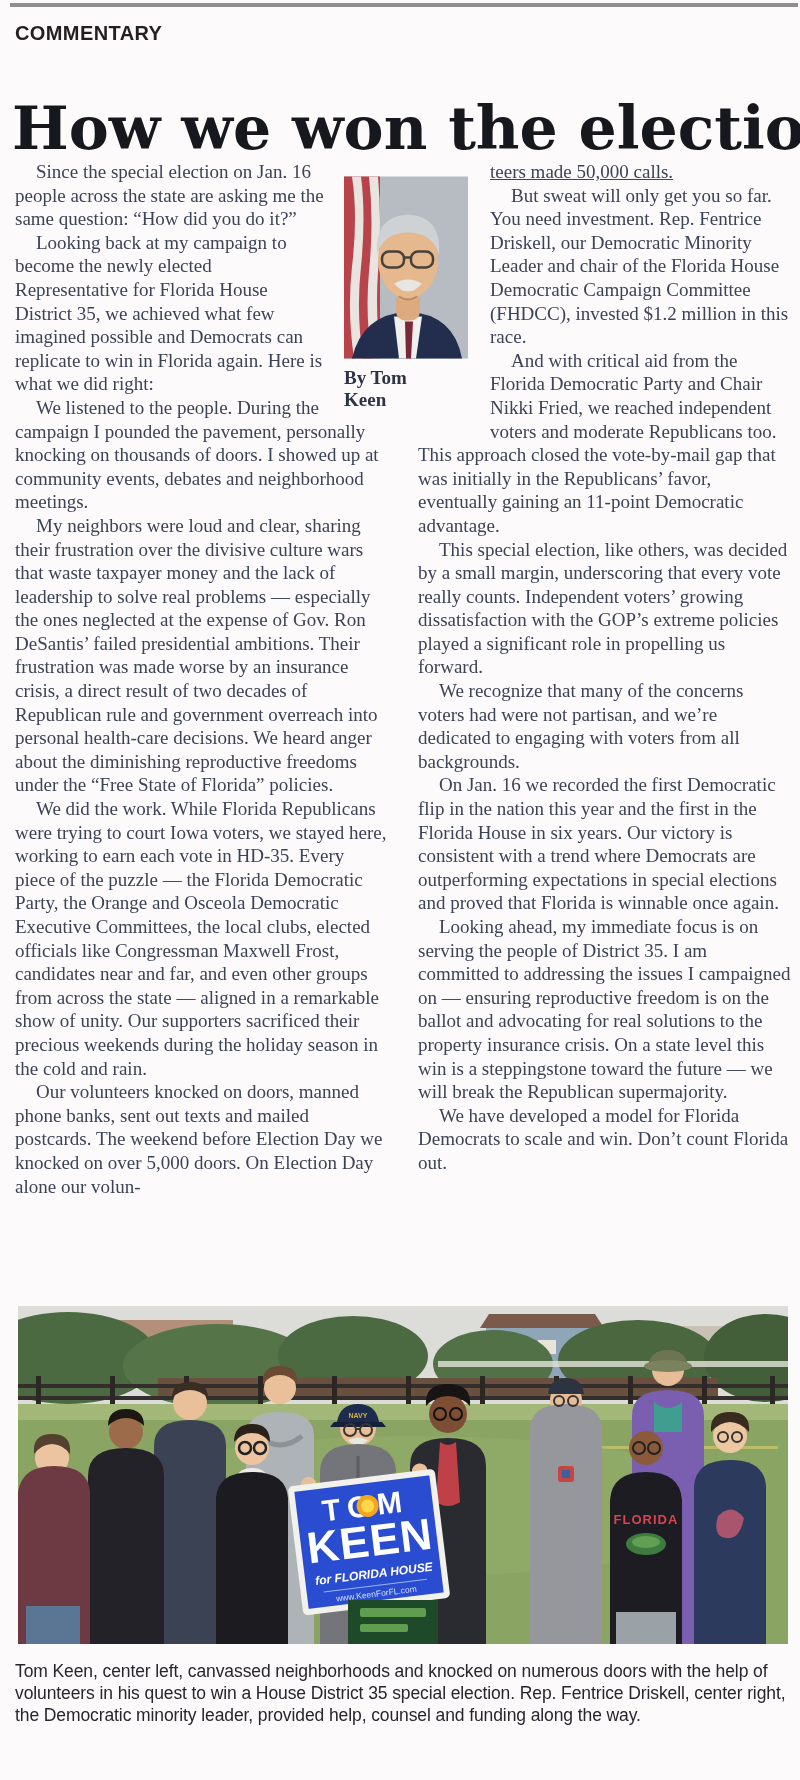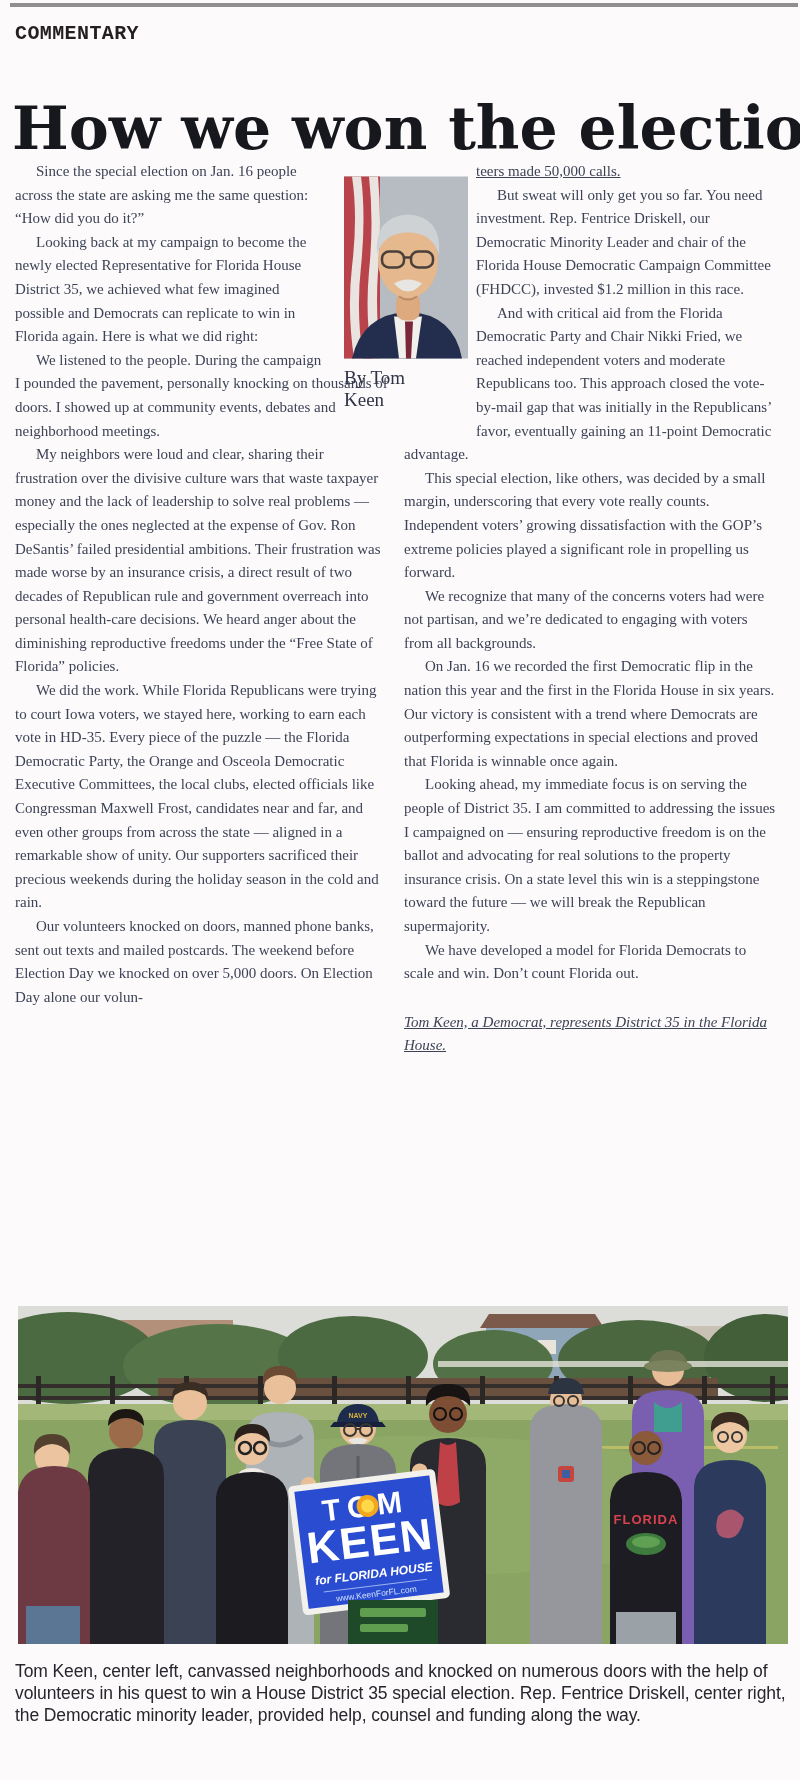--- a/index.html
+++ b/index.html
@@ -4,45 +4,45 @@
 <style>
   html,body { margin:0; padding:0; background:#e9e7e4; }
   .page {
     position:relative; width:800px; height:1780px; margin:0 auto;
     background:#fcfafa; overflow:hidden;
     font-family:"Liberation Serif", serif;
   }
   .top-rule { position:absolute; top:3px; left:10px; width:788px; height:4px; background:#8f8f8f; }
   .kicker {
     position:absolute; top:22px; left:15px;
-    font-family:Liberation Mono, monospace; font-weight:bold;
+    font-family:Liberation Sans, sans-serif; font-weight:bold;
     font-size:20px; letter-spacing:0.4px; color:#241e20;
   }
   .headline {
     position:absolute; top:56px; left:12px; width:786px;
     font-family:"DejaVu Serif", serif; font-size:60px; line-height:64px;
     color:#17181d; white-space:nowrap; letter-spacing:0px;
   }
   .article {
     position:absolute; top:160px; left:15px; width:777px;
-    display:flex; gap:15px;
-    font-size:15px; line-height:23.6px; color:#3d4357;
+    display:flex; gap:29px;
+    font-size:19px; line-height:23.6px; color:#3d4357;
   }
   .col { width:374px; }
   .col p { margin:0; text-indent:21px; }
   .col2 p:first-of-type { text-indent:0;text-decoration:underline; }
   .wrap-spacer-r { float:right; width:62px; height:198px; }
   .wrap-spacer-l { float:left; width:72px; height:262px; }
   .tagline { margin-top:25px !important; font-style:italic; text-indent:0 !important; }
   .headshot {
     position:absolute; left:344px; top:176px; width:124px; height:183px; display:block;
   }
   .byline {
     position:absolute; left:344px; top:367px; width:88px;
-    font-weight:normal; font-size:19px; line-height:22px; color:#2e3347;
+    font-weight:bold; font-size:19px; line-height:22px; color:#2e3347;
   }
   .group-photo { position:absolute; left:18px; top:1306px; width:770px; height:338px; display:block; }
   .photo-caption {
     position:absolute; left:15px; top:1660px; width:780px;
     font-family:"Liberation Sans", sans-serif; font-size:17.5px; line-height:22px;
     color:#27262e; letter-spacing:-0.1px;
   }
   svg text { font-family:"Liberation Sans", sans-serif; }
 </style>
 </head>
@@ -57,21 +57,20 @@
   <h1 class="headline">How we won the election</h1>
 
   <div class="article">
     <div class="col col1">
       <div class="wrap-spacer-r"></div>
       <div style="display:contents;"><p>Since the special election on Jan. 16 people across the state are asking me the same question: “How did you do it?”</p><p>Looking back at my campaign to become the newly elected Representative for Florida House District 35, we achieved what few imagined possible and Democrats can replicate to win in Florida again. Here is what we did right:</p><p>We listened to the people. During the campaign I pounded the pavement, personally knocking on thousands of doors. I showed up at community events, debates and neighborhood meetings.</p><p>My neighbors were loud and clear, sharing their frustration over the divisive culture wars that waste taxpayer money and the lack of leadership to solve real problems — especially the ones neglected at the expense of Gov. Ron DeSantis’ failed presidential ambitions. Their frustration was made worse by an insurance crisis, a direct result of two decades of Republican rule and government overreach into personal health-care decisions. We heard anger about the diminishing reproductive freedoms under the “Free State of Florida” policies.</p><p>We did the work. While Florida Republicans were trying to court Iowa voters, we stayed here, working to earn each vote in HD-35. Every piece of the puzzle — the Florida Democratic Party, the Orange and Osceola Democratic Executive Committees, the local clubs, elected officials like Congressman Maxwell Frost, candidates near and far, and even other groups from across the state — aligned in a remarkable show of unity. Our supporters sacrificed their precious weekends during the holiday season in the cold and rain.</p><p>Our volunteers knocked on doors, manned phone banks, sent out texts and mailed postcards. The weekend before Election Day we knocked on over 5,000 doors. On Election Day alone our volun-</p></div>
     </div>
     <div class="col col2">
       <div class="wrap-spacer-l"></div>
       <div style="display:contents;"><p>teers made 50,000 calls.</p><p>But sweat will only get you so far. You need investment. Rep. Fentrice Driskell, our Democratic Minority Leader and chair of the Florida House Democratic Campaign Committee (FHDCC), invested $1.2 million in this race.</p><p>And with critical aid from the Florida Democratic Party and Chair Nikki Fried, we reached independent voters and moderate Republicans too. This approach closed the vote-by-mail gap that was initially in the Republicans’ favor, eventually gaining an 11-point Democratic advantage.</p><p>This special election, like others, was decided by a small margin, underscoring that every vote really counts. Independent voters’ growing dissatisfaction with the GOP’s extreme policies played a significant role in propelling us forward.</p><p>We recognize that many of the concerns voters had were not partisan, and we’re dedicated to engaging with voters from all backgrounds.</p><p>On Jan. 16 we recorded the first Democratic flip in the nation this year and the first in the Florida House in six years. Our victory is consistent with a trend where Democrats are outperforming expectations in special elections and proved that Florida is winnable once again.</p><p>Looking ahead, my immediate focus is on serving the people of District 35. I am committed to addressing the issues I campaigned on — ensuring reproductive freedom is on the ballot and advocating for real solutions to the property insurance crisis. On a state level this win is a steppingstone toward the future — we will break the Republican supermajority.</p><p>We have developed a model for Florida Democrats to scale and win. Don’t count Florida out.</p></div>
-      <p class="tagline">Tom Keen, a Democrat, represents District 35 in the Florida House.</p>
     </div>
   </div>
 
   <svg class="headshot" viewBox="0 0 124 182" role="img">
     <rect width="124" height="182" fill="#b6bcc2"></rect>
     <g>
       <rect x="0" y="0" width="36" height="182" fill="#b8434a"></rect>
       <path d="M8,0 q6,40 0,90 q-5,45 2,92 h9 q-7,-47 -2,-92 q5,-50 0,-90 z" fill="#e9e4e0"></path>
       <path d="M25,0 q5,45 0,95 q-4,44 3,87 h9 q-6,-43 -3,-87 q4,-50 0,-95 z" fill="#e9e4e0"></path>
     </g>

